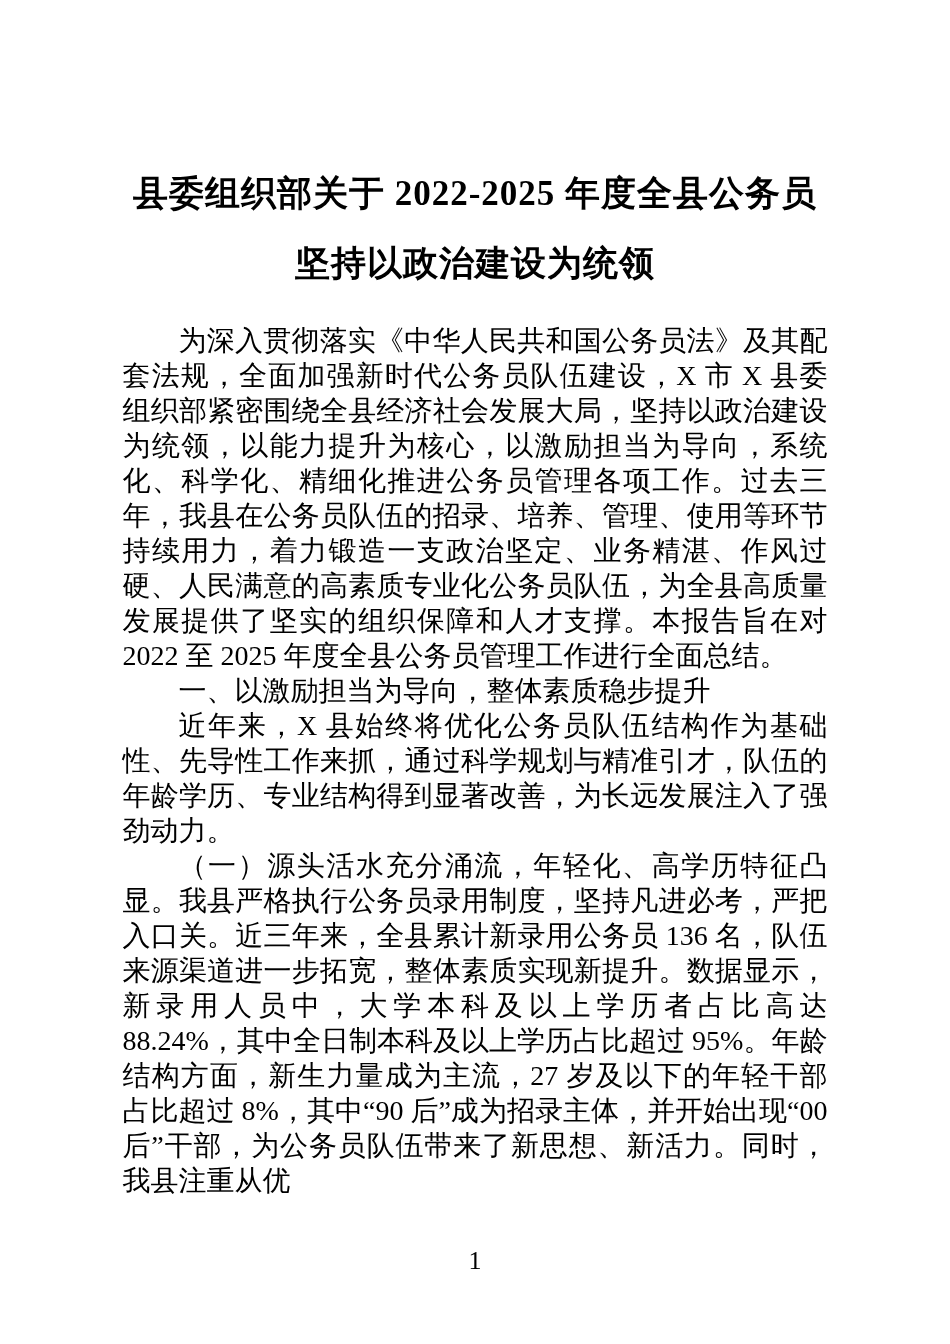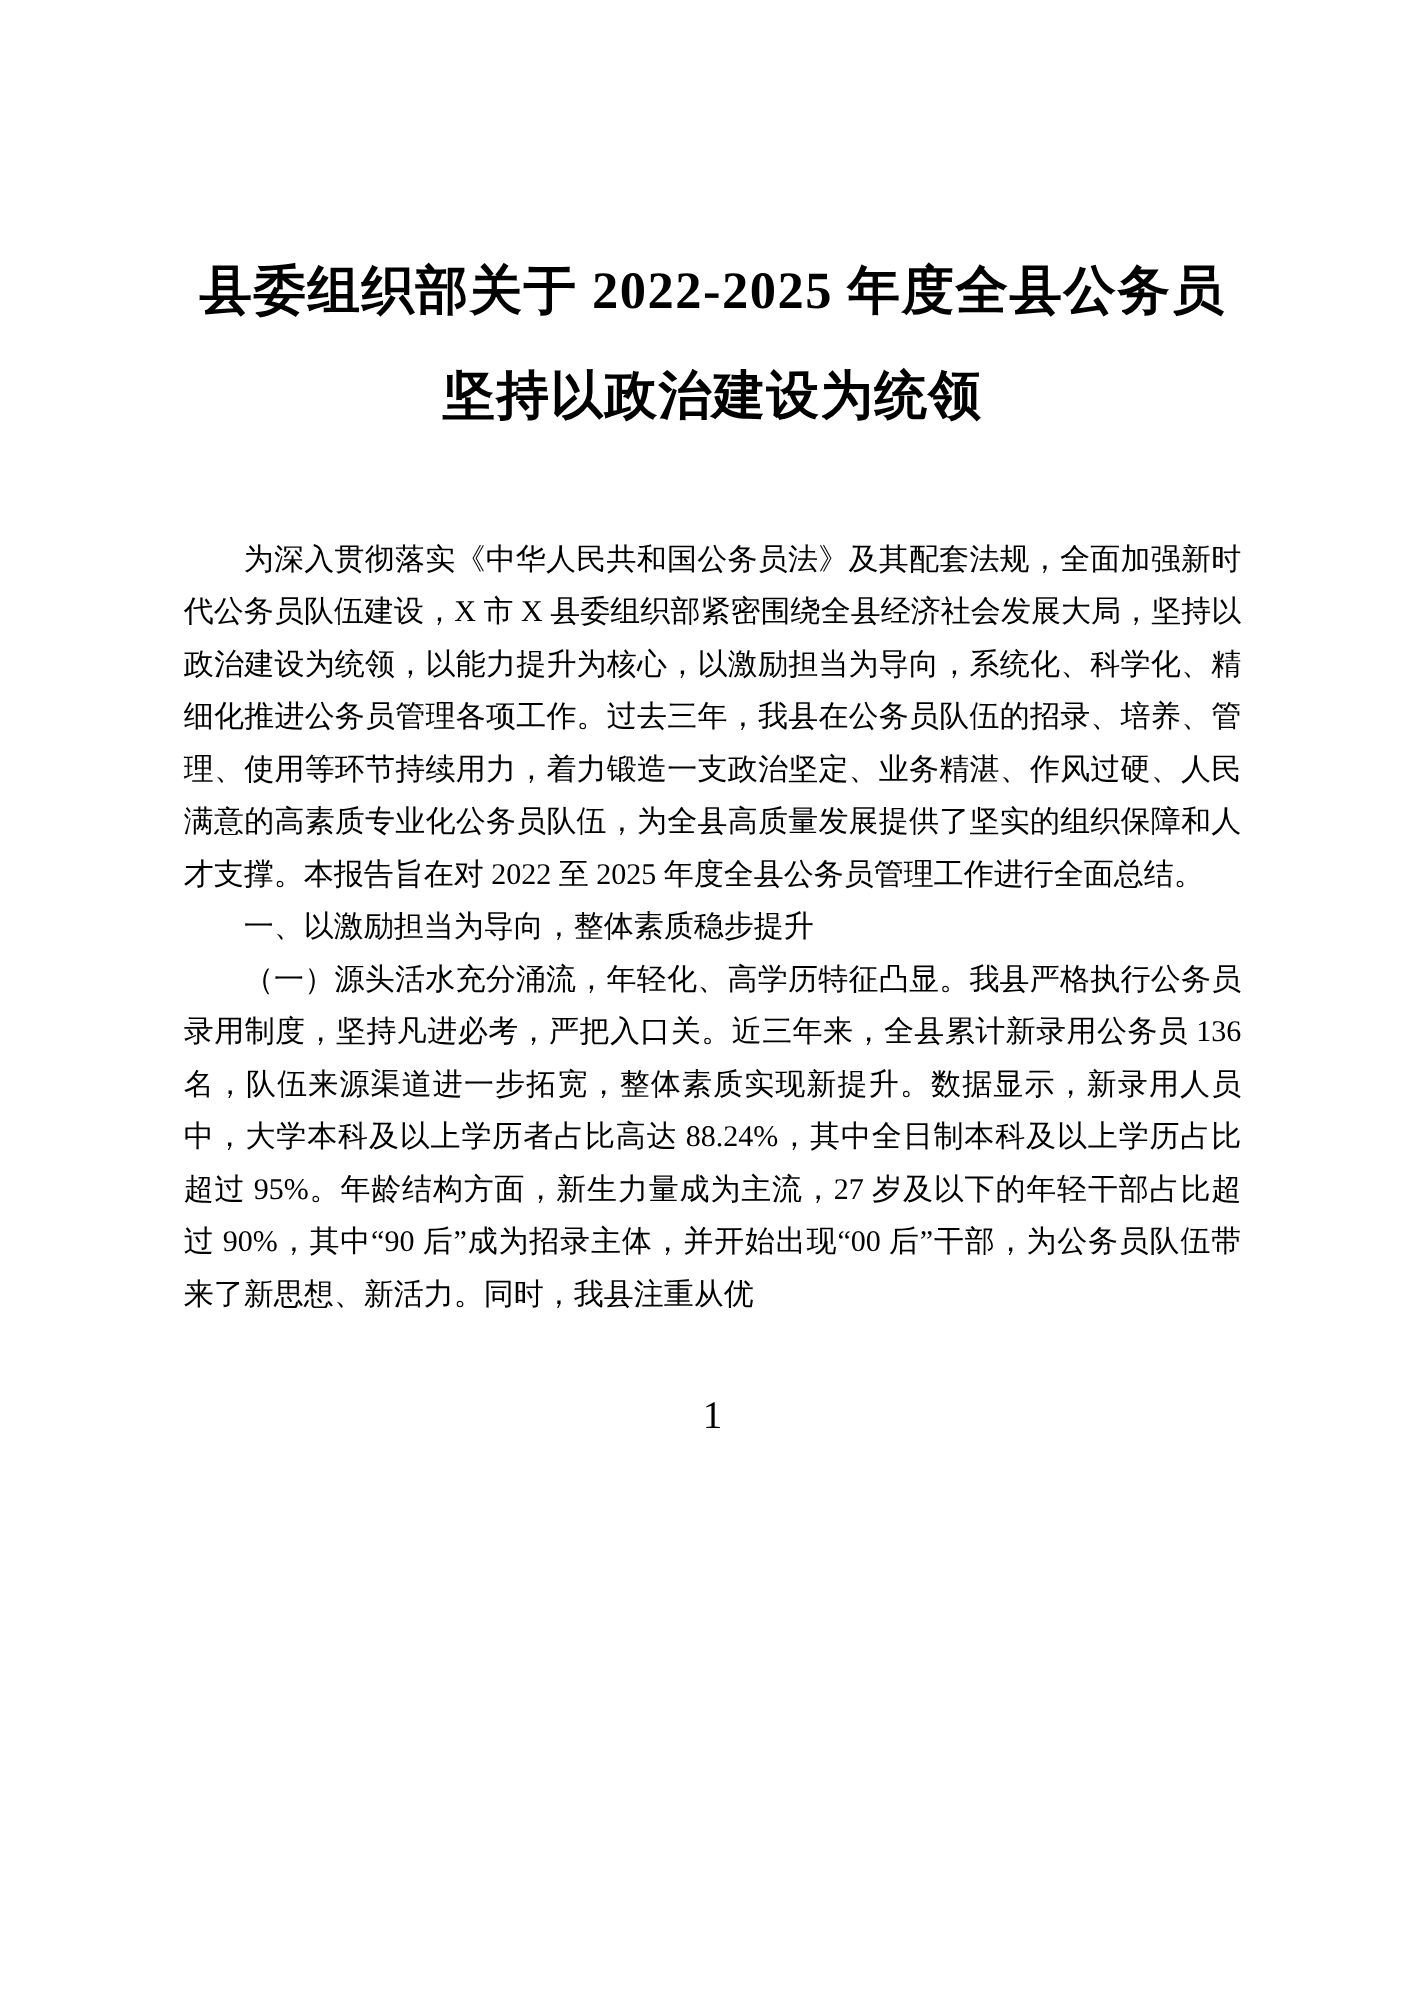--- a/index.html
+++ b/index.html
@@ -24,22 +24,22 @@
     line-height: 70px;
     font-weight: bold;
     text-align: center;
     letter-spacing: 1px;
   }
   .doc-title .title-line {
     display: block;
   }
   .doc-body {
     width: 705px;
-    margin: 57px auto 0 auto;
-    font-size: 20px;
+    margin: 24px auto 0 auto;
+    font-size: 28px;
     line-height: 35px;
     text-align: justify;
   }
   .doc-body p {
     margin: 0;
     padding: 0;
     text-indent: 2em;
   }
   .page-footer {
     margin-top: 46px;
@@ -55,20 +55,21 @@
 <div class="page">
 
   <h1 class="doc-title">
     <span class="title-line">县委组织部关于 2022-2025 年度全县公务员</span>
     <span class="title-line">坚持以政治建设为统领</span>
   </h1>
 
   <div class="doc-body">
     <p>为深入贯彻落实《中华人民共和国公务员法》及其配套法规，全面加强新时代公务员队伍建设，X 市 X 县委组织部紧密围绕全县经济社会发展大局，坚持以政治建设为统领，以能力提升为核心，以激励担当为导向，系统化、科学化、精细化推进公务员管理各项工作。过去三年，我县在公务员队伍的招录、培养、管理、使用等环节持续用力，着力锻造一支政治坚定、业务精湛、作风过硬、人民满意的高素质专业化公务员队伍，为全县高质量发展提供了坚实的组织保障和人才支撑。本报告旨在对 2022 至 2025 年度全县公务员管理工作进行全面总结。</p>
     <p class="section-heading">一、以激励担当为导向，整体素质稳步提升</p>
-    <p>（一）源头活水充分涌流，年轻化、高学历特征凸显。我县严格执行公务员录用制度，坚持凡进必考，严把入口关。近三年来，全县累计新录用公务员 136 名，队伍来源渠道进一步拓宽，整体素质实现新提升。数据显示，新录用人员中，大学本科及以上学历者占比高达 88.24%，其中全日制本科及以上学历占比超过 95%。年龄结构方面，新生力量成为主流，27 岁及以下的年轻干部占比超过 90%，其中“90 后”成为招录主体，并开始出现“00 后”干部，为公务员队伍带来了新思想、新活力。同时，我县注重从优</p>
+    <p>近年来，X 县始终将优化公务员队伍结构作为基础性、先导性工作来抓，通过科学规划与精准引才，队伍的年龄学历、专业结构得到显著改善，为长远发展注入了强劲动力。</p>
+    <p>（一）源头活水充分涌流，年轻化、高学历特征凸显。我县严格执行公务员录用制度，坚持凡进必考，严把入口关。近三年来，全县累计新录用公务员 136 名，队伍来源渠道进一步拓宽，整体素质实现新提升。数据显示，新录用人员中，大学本科及以上学历者占比高达 88.24%，其中全日制本科及以上学历占比超过 95%。年龄结构方面，新生力量成为主流，27 岁及以下的年轻干部占比超过 8%，其中“90 后”成为招录主体，并开始出现“00 后”干部，为公务员队伍带来了新思想、新活力。同时，我县注重从优</p>
   </div>
 
   <div class="page-footer">
     <span>1</span>
   </div>
 
 </div>
 
 </body></html>

